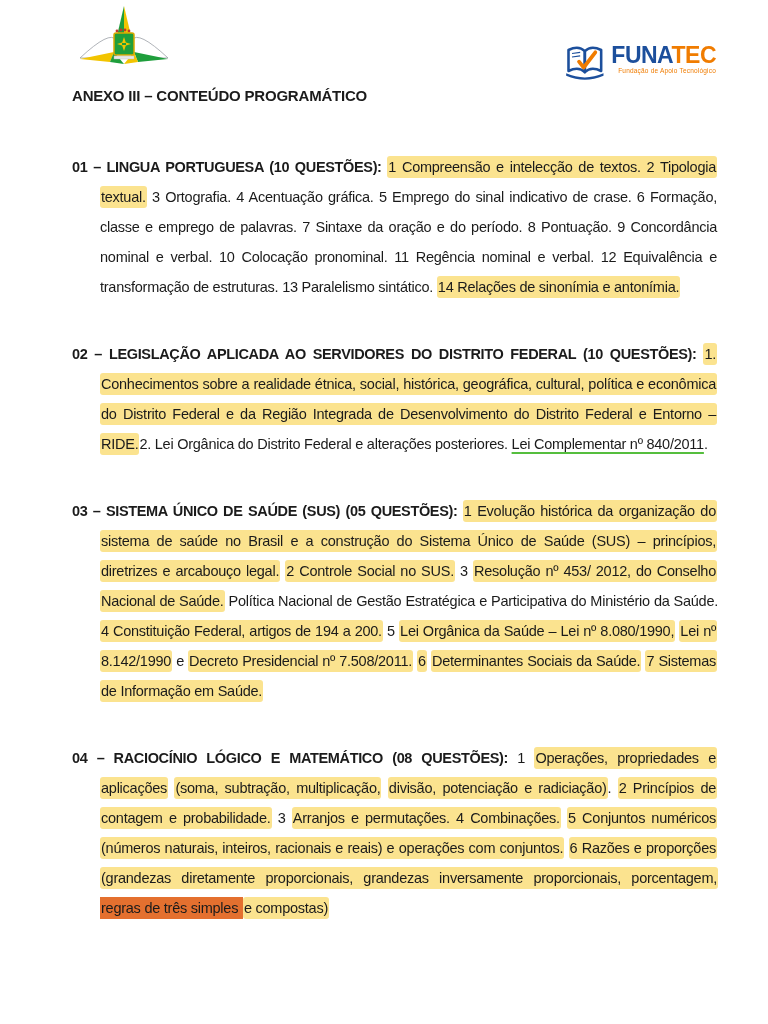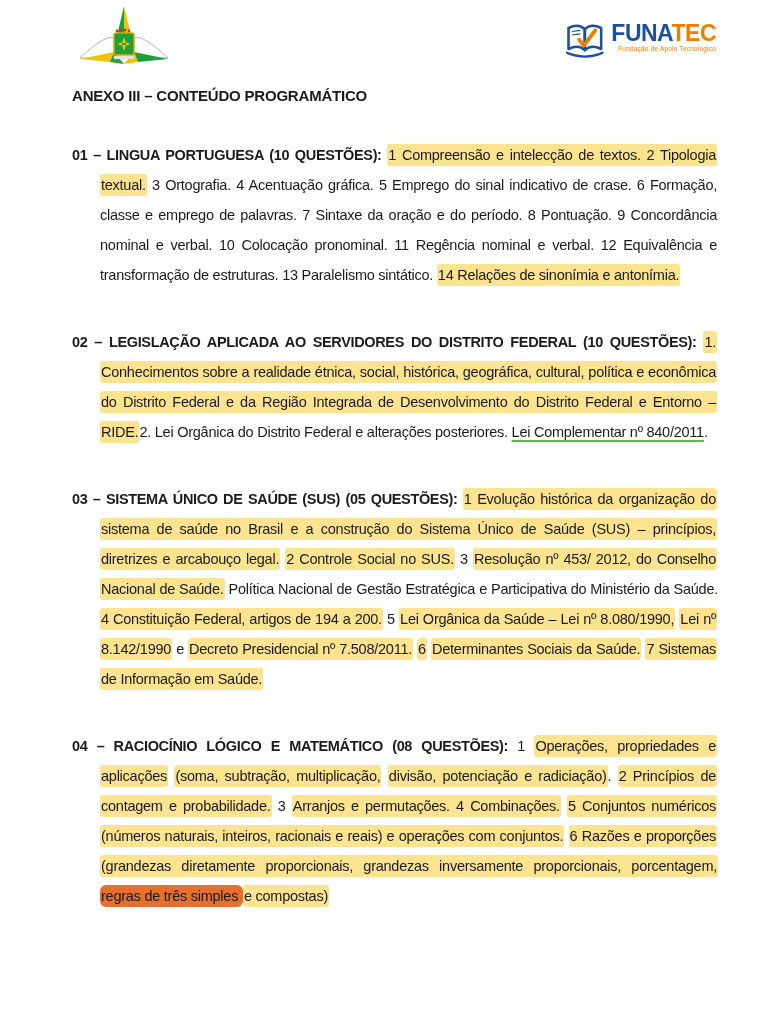--- a/index.html
+++ b/index.html
@@ -6,52 +6,52 @@
   .page{
     position:relative;
     width:768px;height:1024px;
     background:#ffffff;
     font-family:"Liberation Sans",sans-serif;
     color:#1b1b1b;
     overflow:hidden;
   }
   
   .gdf-logo{position:absolute;left:70px;top:6px;width:108px;height:66px;}
-  .funatec{position:absolute;right:52px;top:22px;display:flex;align-items:flex-start;gap:4px;}
+  .funatec{position:absolute;right:52px;top:44px;display:flex;align-items:flex-start;gap:4px;}
   .funatec-book{width:42px;height:40px;flex:0 0 auto;}
   .funatec-text{display:flex;flex-direction:column;line-height:1;}
   .funatec-word{font-weight:bold;font-size:23px;letter-spacing:-0.5px;line-height:22px;}
   .funatec-word .fw1{color:var(--brand_navy);}
   .funatec-word .fw2{color:var(--brand_orange);}
   .funatec-tag{font-size:6.5px;color:var(--brand_orange);margin-top:2px;letter-spacing:0.2px;align-self:flex-end;}
   
   .doc-title{
     margin:0;padding-top:86px;
     text-align:left;font-weight:bold;font-size:15px;line-height:20px;
     letter-spacing:-0.2px;
   }
   .doc-subtitle{
     margin:42px 0 0 0;
     text-align:center;font-weight:normal;font-size:14.5px;line-height:20px;
     letter-spacing:-0.2px;
   }
   
   .content{margin-left:72px;margin-right:51px;}
-  .sections{margin-top:34px;}
+  .sections{margin-top:46px;}
   .section{
     margin:0 0 37px 0;
     text-align:justify;
     padding-left:28px;text-indent:-28px;
     font-size:14.5px;line-height:30px;
     letter-spacing:-0.25px;
   }
   .section:last-child{margin-bottom:0;}
   .b{font-weight:bold;letter-spacing:-0.35px;}
   .hl-y{background:var(--highlight_yellow);border-radius:3px;padding:3px 1px;box-decoration-break:clone;-webkit-box-decoration-break:clone;}
-  .hl-o{background:var(--highlight_orange);border-radius:6px;padding:3px 1px;box-decoration-break:clone;-webkit-box-decoration-break:clone;}
+  .hl-o{background:var(--highlight_orange);border-radius:0;padding:3px 1px;box-decoration-break:clone;-webkit-box-decoration-break:clone;}
   .ul-k{text-decoration-thickness:1px;text-underline-offset:3px;}
   .ul-g{text-decoration:underline;text-decoration-color:var(--underline_green);text-decoration-thickness:2px;text-underline-offset:3px;}
   
   .c-green{fill:var(--crest_green);}
   .c-yellow{fill:var(--crest_yellow);}
   .c-sail{fill:#ffffff;stroke:#9aa0a6;stroke-width:0.8;}
   .c-red{fill:#c0392b;}
   .bk-stroke{fill:none;stroke:var(--brand_navy);stroke-width:2.2;stroke-linejoin:round;stroke-linecap:round;}
   .bk-fill{fill:var(--brand_navy);}
   .bk-check{fill:none;stroke:var(--brand_orange);stroke-width:3.2;stroke-linecap:round;stroke-linejoin:round;}

